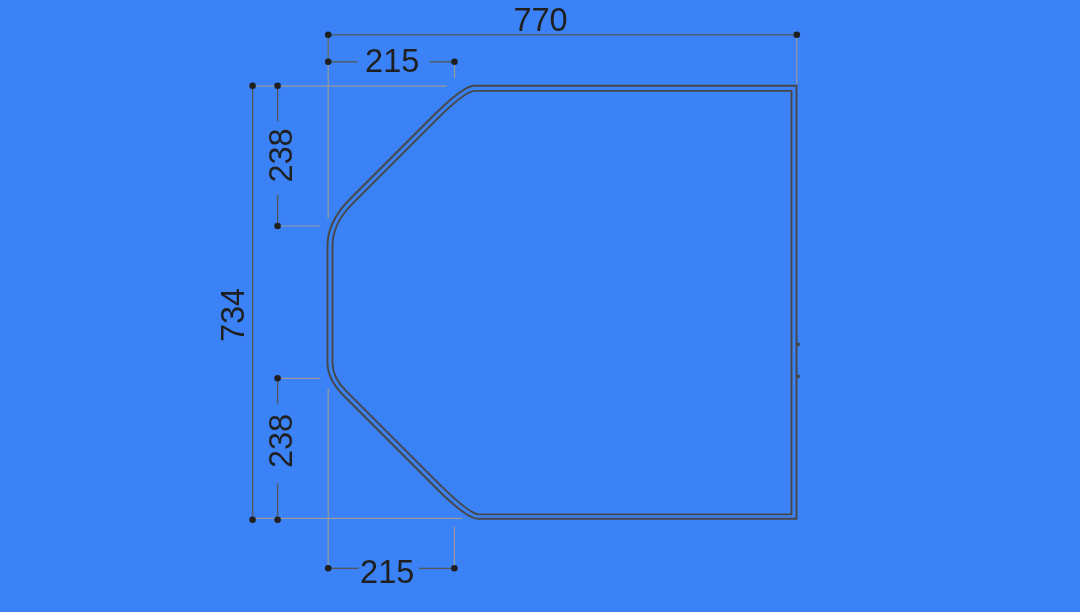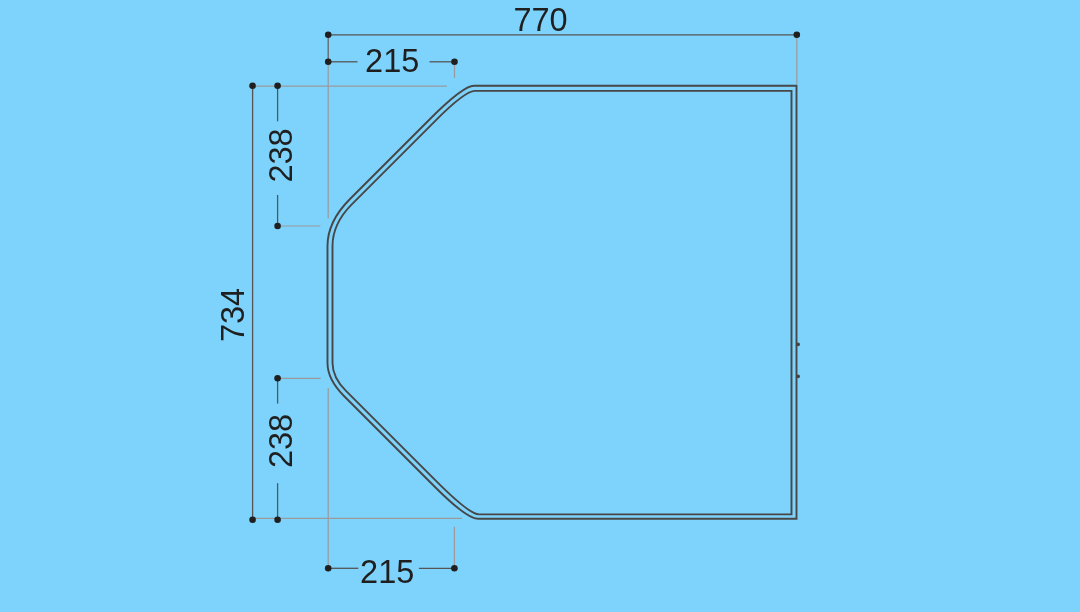--- a/index.html
+++ b/index.html
@@ -1,16 +1,16 @@
 <!DOCTYPE html>
 <html><head>
 <meta charset="utf-8">
 <style>
   html,body{margin:0;padding:0;background:#ffffff;}
-  .wrap{width:1080px;height:612px;position:relative;overflow:hidden;background:#7dd3fc;}
+  .wrap{width:1080px;height:612px;position:relative;overflow:hidden;background:#3b82f6;}
   svg{display:block;}
   text{font-family:"Liberation Sans", sans-serif;fill:#1f1f1f;}
 </style>
 </head>
 <body>
 <div class="wrap">
 <svg width="1080" height="612" viewBox="0 0 1080 612">
 
   <line x1="248.8" y1="86.1" x2="446.7" y2="86.1" stroke="#9a9a9a" stroke-width="1.2"></line>
 

